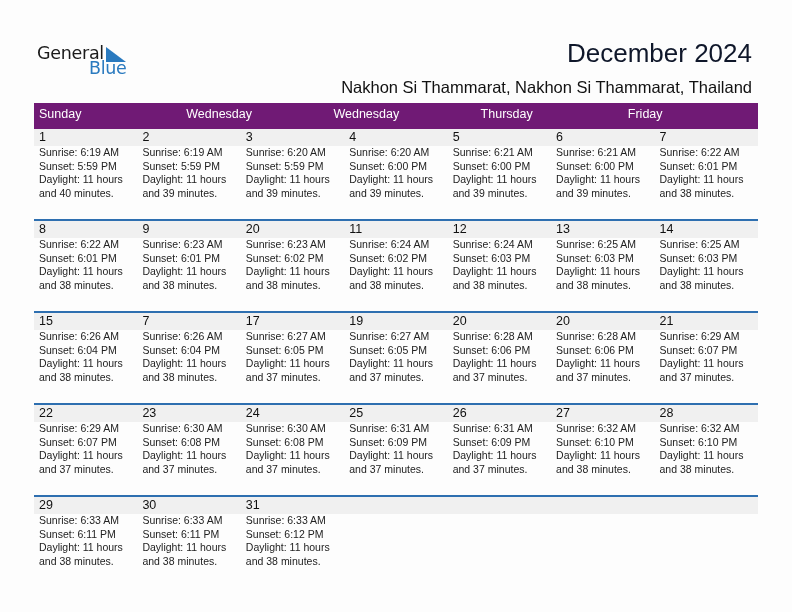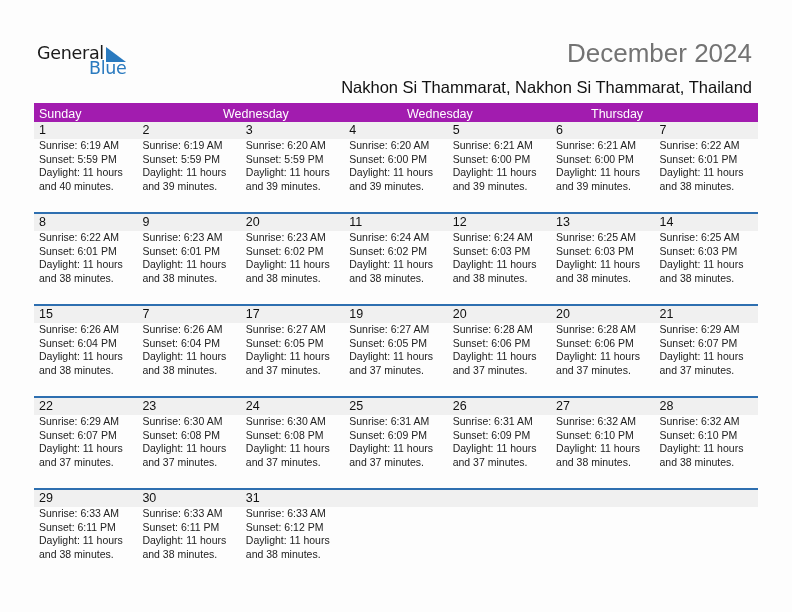--- a/index.html
+++ b/index.html
@@ -4,24 +4,24 @@
 <style>
   html, body { margin: 0; padding: 0; }
   body {
     width: 792px; height: 612px; background: #fdfdfd; position: relative;
     font-family: "Liberation Sans", "DejaVu Sans", sans-serif; color: #222; overflow: hidden;
   }
   .logo { position: absolute; left: 37px; top: 43px; width: 100px; height: 40px; }
   .logo-general { position: absolute; left: 0; top: 0; font-family: "DejaVu Sans", sans-serif; font-size: 17.5px; color: #1a1a1a; letter-spacing: -0.3px; }
   .logo-blue { position: absolute; left: 52px; top: 15px; font-family: "DejaVu Sans", sans-serif; font-size: 17.5px; color: #2a7abf; letter-spacing: -0.3px; }
   .logo-tri { position: absolute; left: 69px; top: 4px; width: 0; height: 0; border-left: 20px solid #2a7abf; border-top: 15px solid transparent; }
-  .title { position: absolute; right: 40px; top: 38px; font-size: 26px; color: #737373; }
+  .title { position: absolute; right: 40px; top: 38px; font-size: 26px; color: #0f172a; }
   .subtitle { position: absolute; right: 40px; top: 78px; font-size: 16.5px; color: #111; }
   .cal { position: absolute; left: 34px; top: 103px; width: 724px; }
-  .head-row { display: flex; background: #a21caf; height: 19px; gap: 12px; }
+  .head-row { display: flex; background: #701a75; height: 26px; gap: 12px; }
   .head-cell { flex: 1; color: #fff; font-size: 12.5px; line-height: 22px; padding-left: 5px; }
   .week { position: relative; height: 90px; border-top: 2px solid #2e6fb0; }
   .week.first { border-top: none; }
   .week-num-band { position: absolute; left: 0; right: 0; top: 0; height: 17px; background: #f0f0f0; }
   .week.first .week-num-band { top: 0; }
   .days { position: relative; display: flex; }
   .day { flex: 1; padding-left: 5px; box-sizing: border-box; }
   .day-num { font-size: 12.5px; height: 17px; line-height: 17px; color: #111; }
   .line { font-size: 10.5px; line-height: 13.6px; color: #222; white-space: nowrap; }
 </style>
@@ -36,20 +36,21 @@
 
 <div class="title">December 2024</div>
 <div class="subtitle">Nakhon Si Thammarat, Nakhon Si Thammarat, Thailand</div>
 
 <div class="cal">
   <div class="head-row">
     <div class="head-cell">Sunday</div>
     <div class="head-cell">Wednesday</div>
     <div class="head-cell">Wednesday</div>
     <div class="head-cell">Thursday</div>
+    <div class="head-cell">Friday</div>
   </div>
   <div id="weeks">
       <div class="week first">
         <div class="week-num-band"></div>
         <div class="days">
           <div class="day">
             <div class="day-num">1</div>
             <div class="line">Sunrise: 6:19 AM</div>
             <div class="line">Sunset: 5:59 PM</div>
             <div class="line">Daylight: 11 hours</div>

